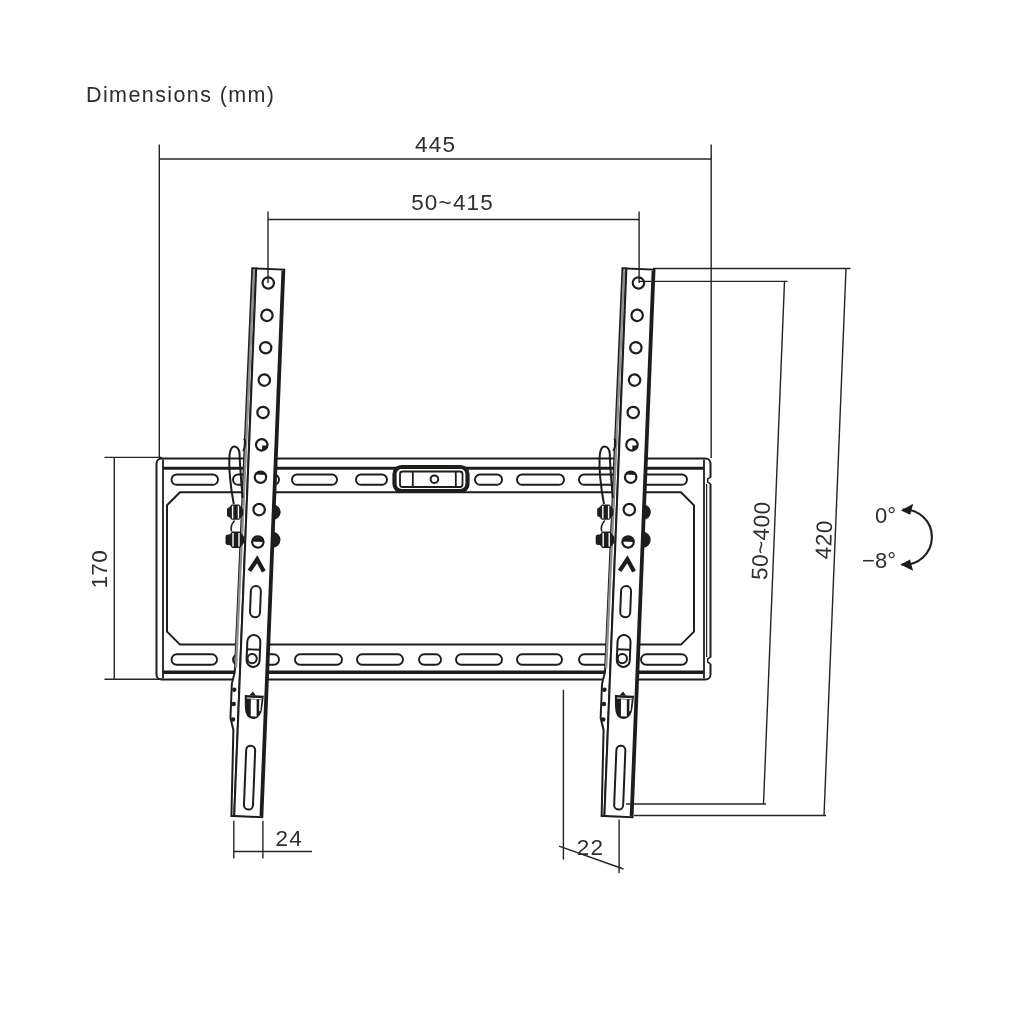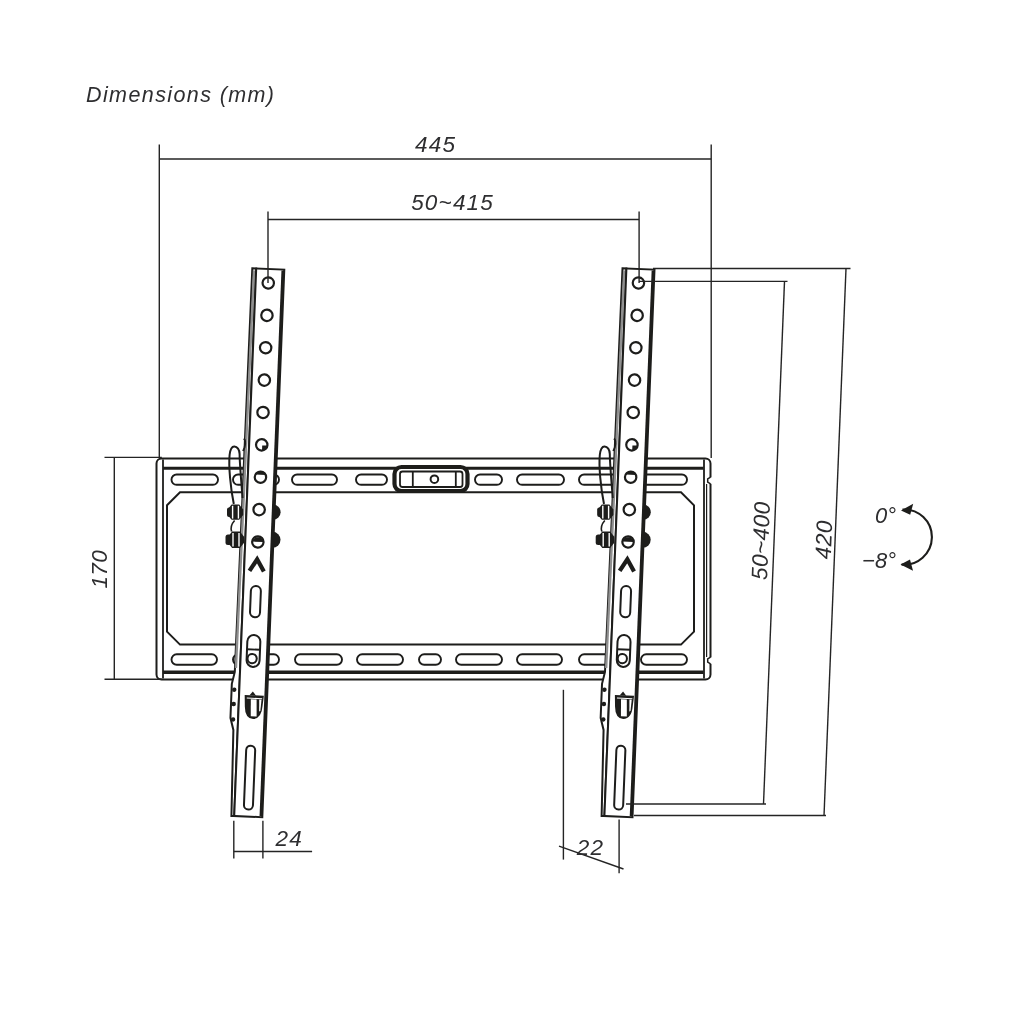--- a/index.html
+++ b/index.html
@@ -1,16 +1,16 @@
 <!DOCTYPE html>
 <html><head>
 <meta charset="utf-8">
 <style>
   html,body{margin:0;padding:0;background:#ffffff;}
-  #page{width:1024px;height:1024px;position:relative;background:#ffffff;overflow:hidden;font-style:italic;}
+  #page{width:1024px;height:1024px;position:relative;background:#ffffff;overflow:hidden;}
   text{font-family:"Liberation Sans",sans-serif;fill:#2e2e30;}
 </style>
 </head>
 <body>
 
 <div id="page">
 <svg width="1024" height="1024" viewBox="0 0 1024 1024">
 
   <text x="86" y="101.5" font-size="21.5" letter-spacing="1.4" fill="#38383a">Dimensions (mm)</text>
 

